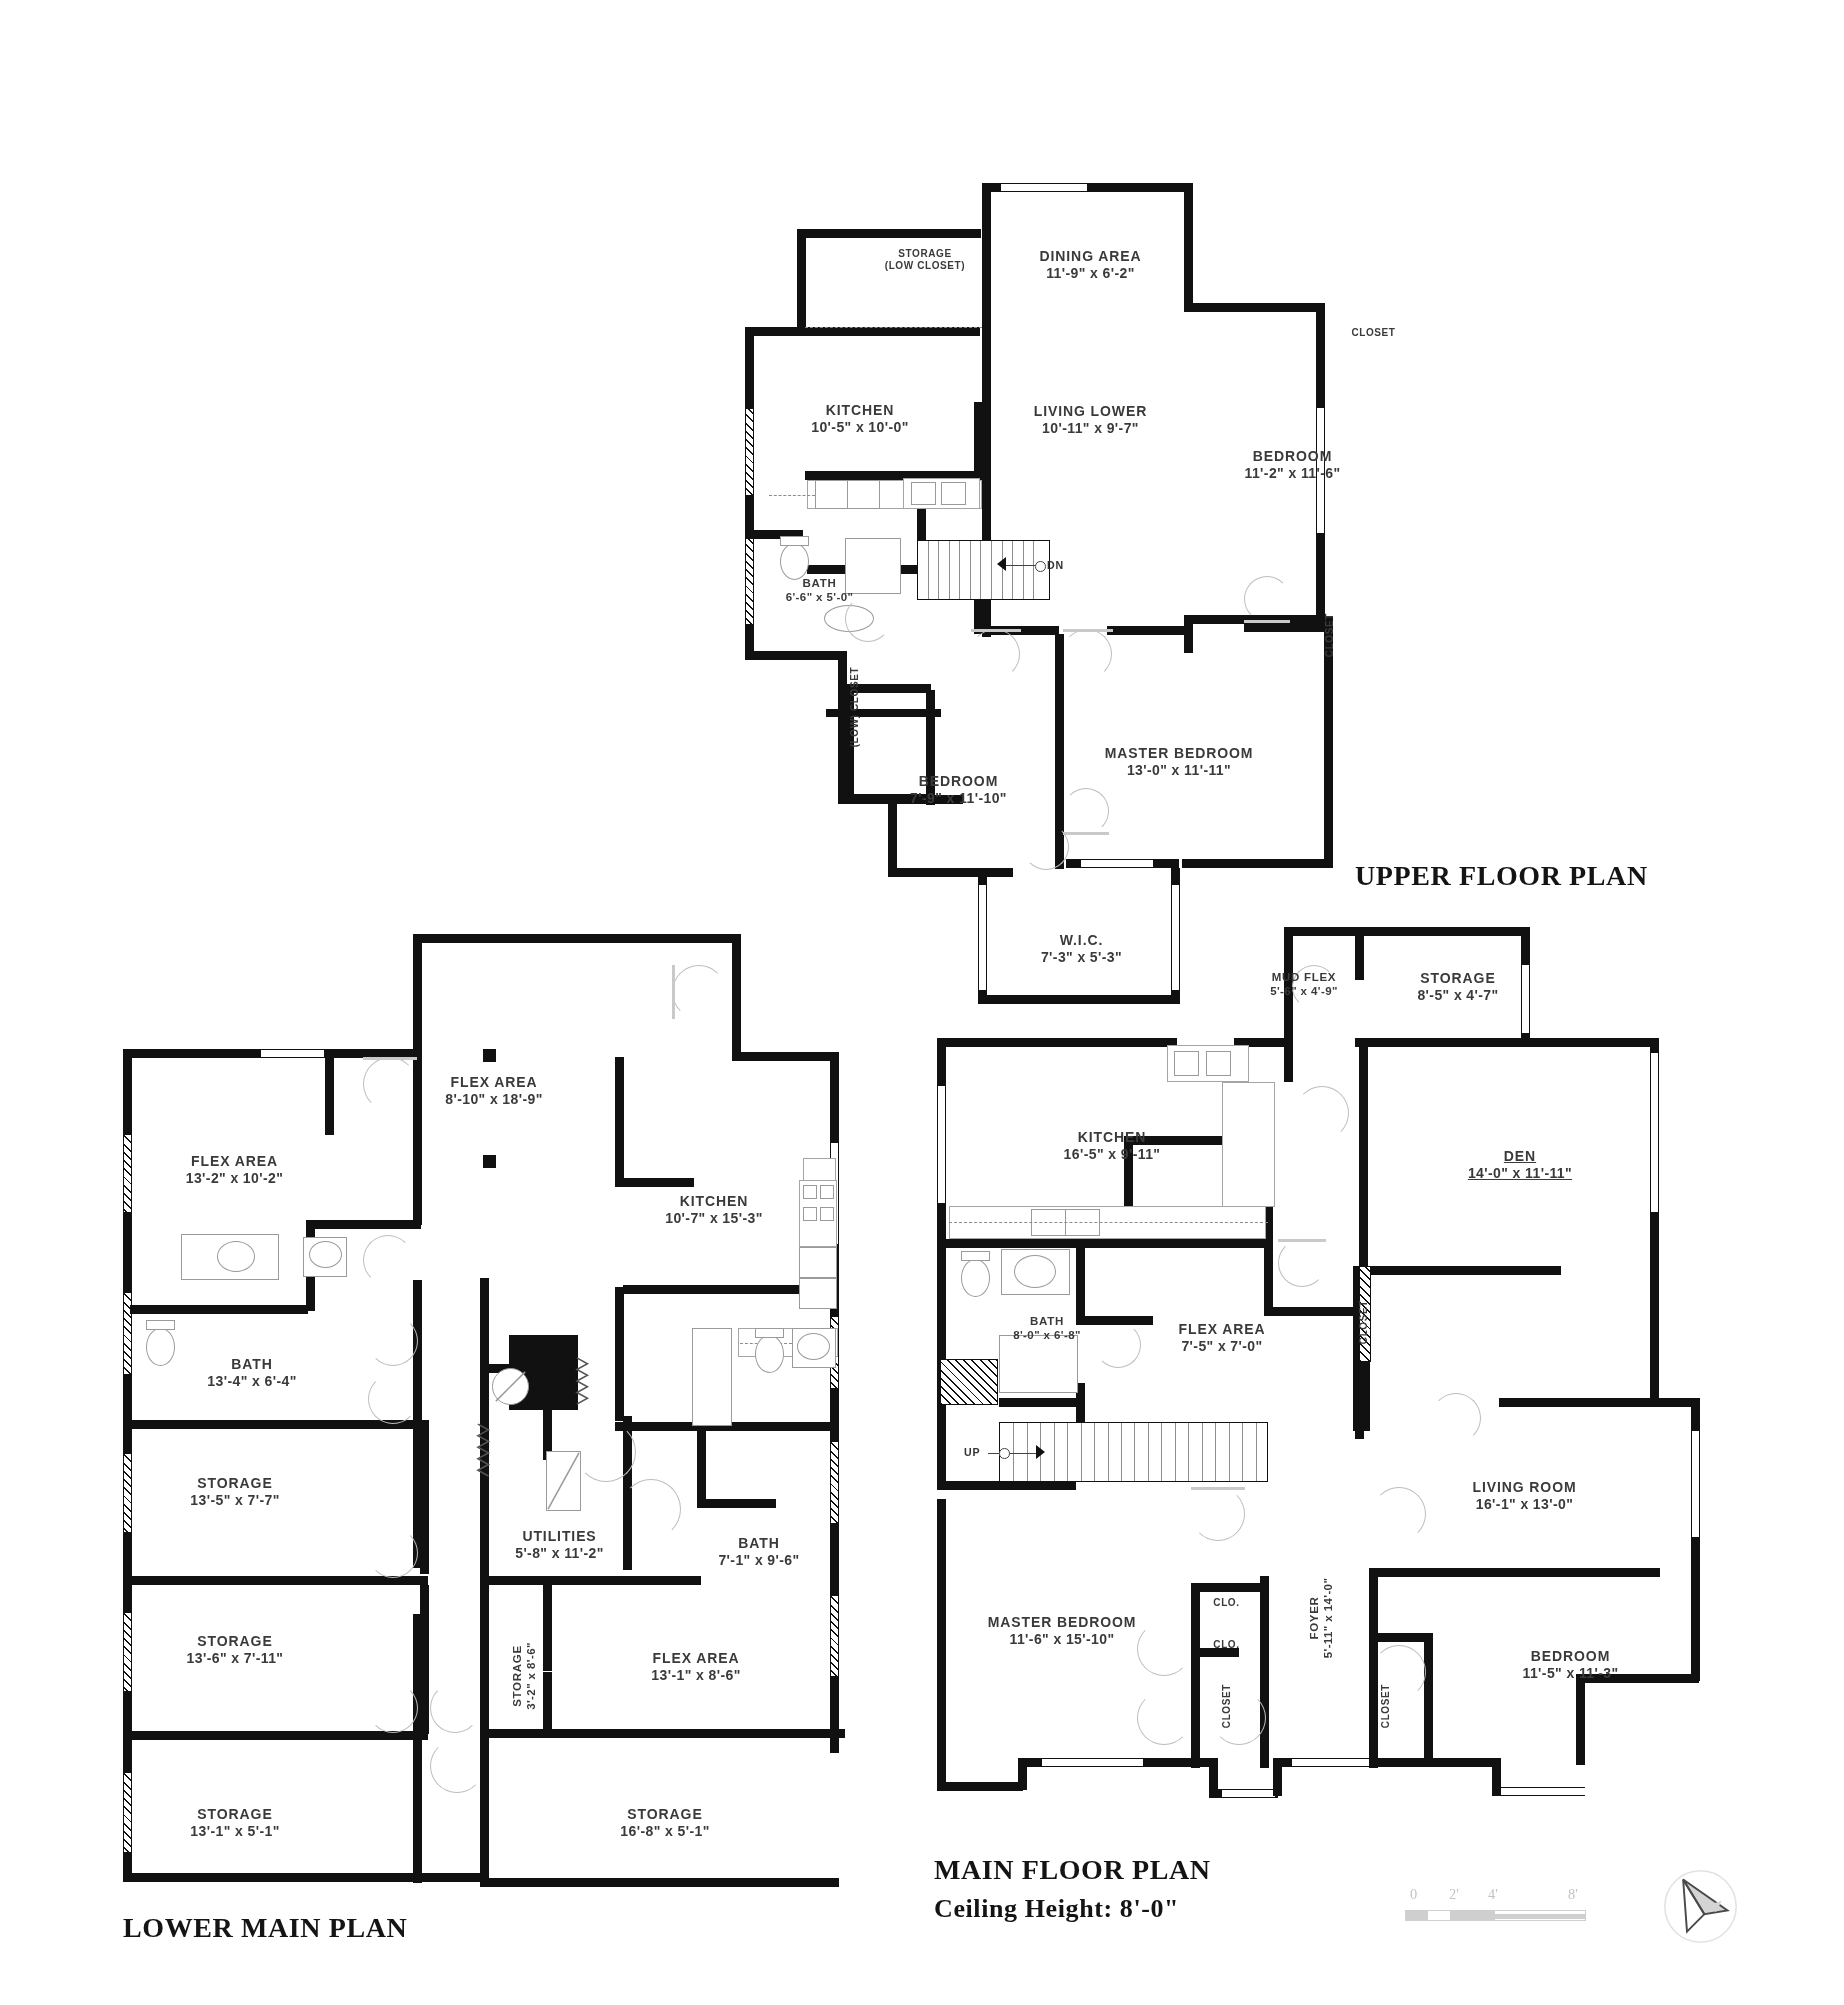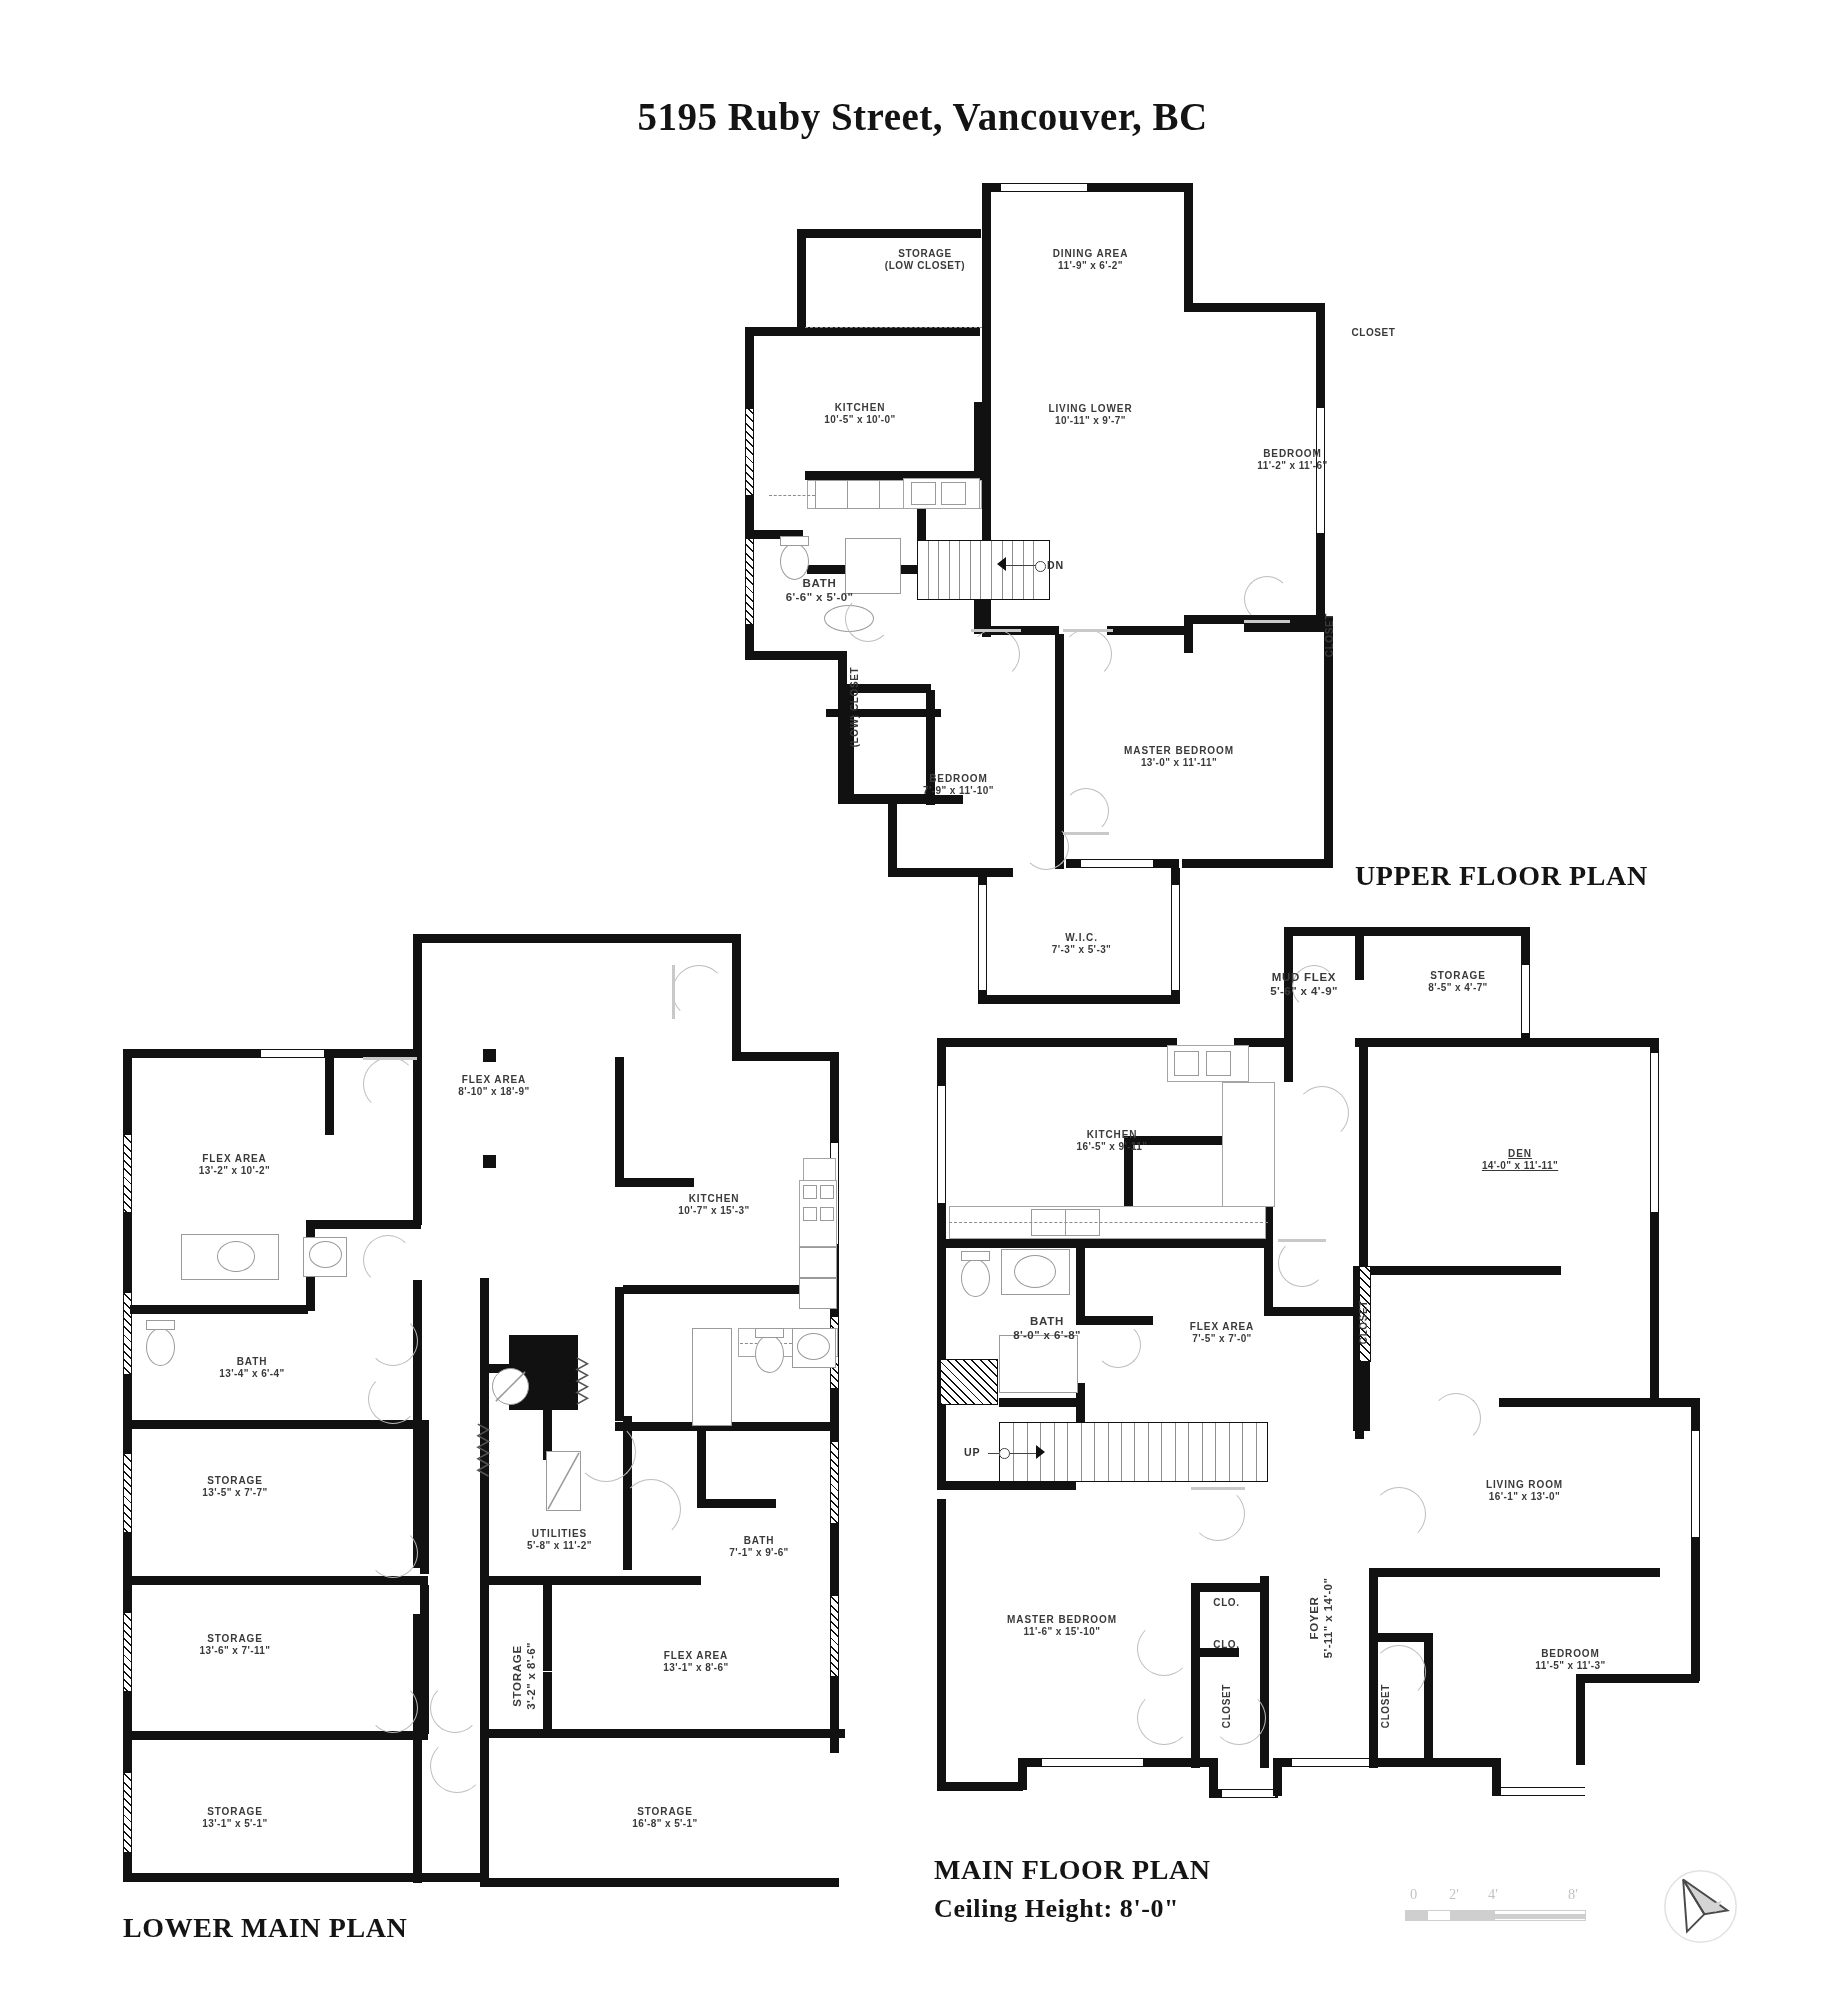--- a/index.html
+++ b/index.html
@@ -34,21 +34,21 @@
       #ffffff;
     border:1.4px solid #111;box-sizing:border-box;}
   .fix{position:absolute;border:1.5px solid #9a9a9a;background:#fff;box-sizing:border-box;}
   .fixr{position:absolute;border:1.5px solid #9a9a9a;background:#fff;box-sizing:border-box;border-radius:50%;}
   .cab{position:absolute;border:1.3px solid #a5a5a5;background:#fff;box-sizing:border-box;}
   .dash{position:absolute;border-top:1.5px dashed #8c8c8c;}
   .dashv{position:absolute;border-left:1.5px dashed #8c8c8c;}
 
   
   .lbl{position:absolute;text-align:center;line-height:1.22;
-       font-size:10px;font-weight:bold;letter-spacing:0.9px;color:#3a3a3a;
+       font-size:14px;font-weight:bold;letter-spacing:0.9px;color:#3a3a3a;
        white-space:nowrap;}
   .lbl .dim{font-weight:bold;letter-spacing:0.4px;display:block;}
   .lbl.sm{font-size:11.5px;letter-spacing:0.7px;}
   .lbl.xs{font-size:10px;letter-spacing:0.6px;}
   .lbl.rot{transform:rotate(-90deg);transform-origin:center center;}
 
   
   .door{position:absolute;}
   .door i{position:absolute;display:block;border:1.5px solid #bdbdbd;
           border-right-color:transparent;border-top-color:transparent;
@@ -67,21 +67,20 @@
             border:1px solid #cfcfcf;box-sizing:border-box;background:#fff;}
   .scalebar i{position:absolute;top:0;bottom:0;background:#cfcfcf;}
   .sctick{position:absolute;font-size:14.4px;color:#c3c3c3;font-family:"Liberation Serif",serif;}
   .compass{position:absolute;left:1660px;top:1866px;width:81px;height:81px;}
 </style>
 </head>
 <body>
 
 <div id="stage">
 
-  <div class="main-title">5195 Ruby Street, Vancouver, BC</div>
 
   <div class="plan" style="left:0;top:0;width:1845px;height:1018px;">
 
     <div class="w" style="left:982px;top:183px;width:7.7px;height:115px;"></div>
     <div class="w" style="left:982px;top:183px;width:202px;height:8.6px;"></div>
     <div class="win" style="left:1001px;top:183px;width:86px;height:8.6px;"></div>
     <div class="w" style="left:1184px;top:183px;width:8.6px;height:120px;"></div>
     <div class="w" style="left:1316px;top:303px;width:8.6px;height:115px;"></div>
     <div class="w" style="left:1184px;top:303px;width:141px;height:8.6px;"></div>
     <div class="w" style="left:1316px;top:306px;width:8.6px;height:48px;"></div>

